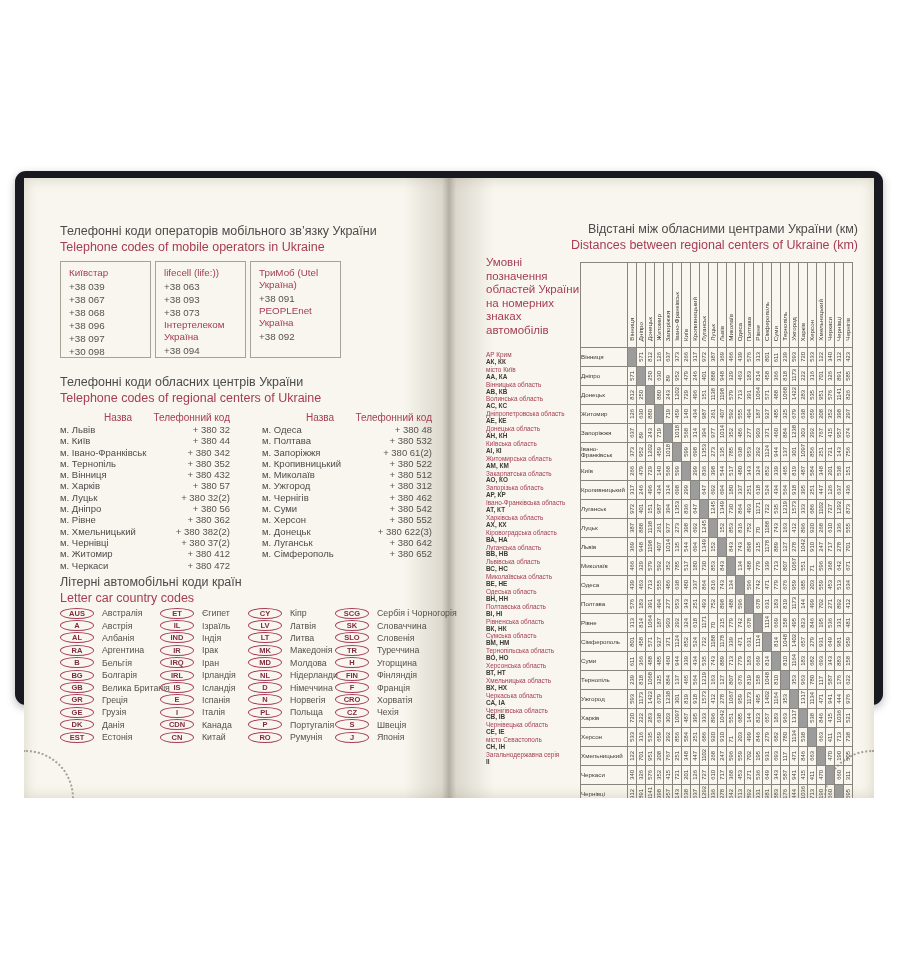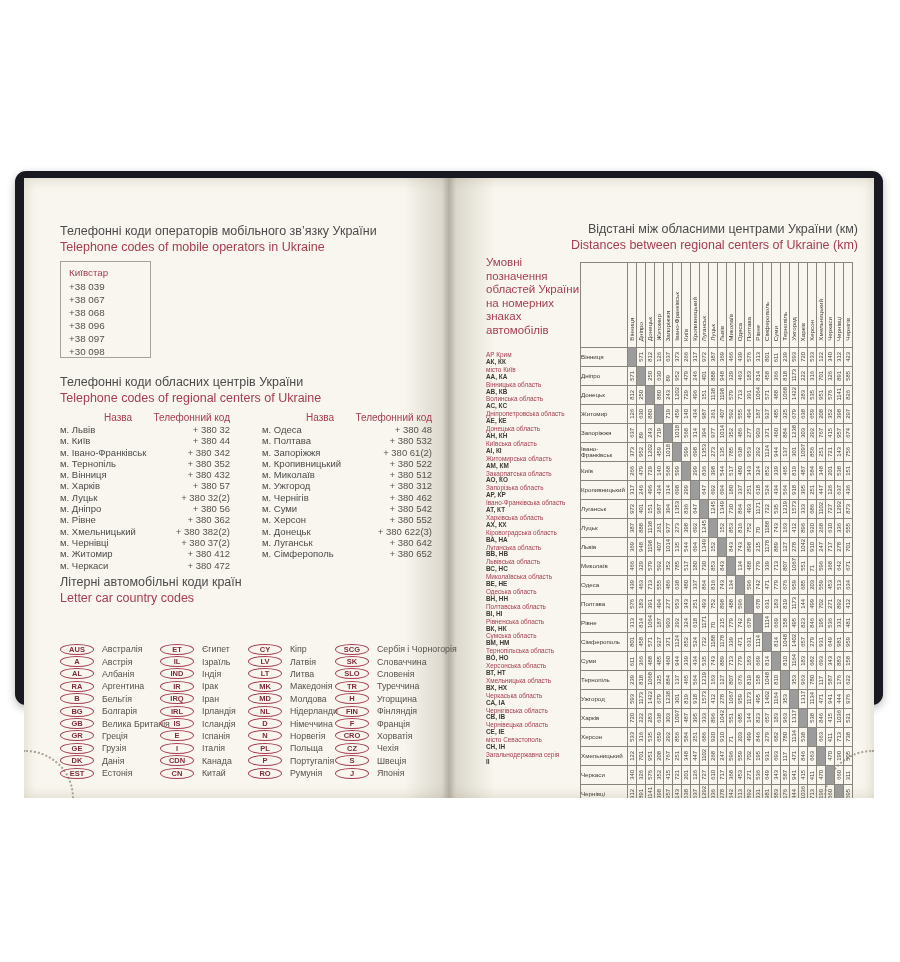--- a/index.html
+++ b/index.html
@@ -26,21 +26,21 @@
   .op-label{color:var(--accent);font-size:9.8px;line-height:12px;margin-bottom:1px;}
   .op-code{color:#55524c;font-size:9.8px;line-height:13px;}
 
   
   .reg-col{position:absolute;width:170px;font-size:9.5px;}
   .reg-head{display:flex;justify-content:space-between;color:var(--accent);font-size:10px;line-height:13px;padding-left:44px;}
   .reg-row{display:flex;justify-content:space-between;line-height:11.3px;color:#4b4b4b;}
   .reg-row .code{color:#55524c;}
 
   
-  .car-col{position:absolute;top:429px;width:100px;margin-top:36px;}
+  .car-col{position:absolute;top:429px;width:100px;}
   .car-row{display:flex;align-items:center;height:12.4px;}
   .car-oval{display:inline-block;width:32px;min-width:32px;height:9px;line-height:9px;border:1px solid var(--accent);
             border-radius:50%;color:#7e2c3e;font-size:7.5px;font-weight:bold;text-align:center;}
   .car-name{margin-left:8px;font-size:8.8px;color:#55524c;white-space:nowrap;}
 
   
   #dist-title-uk{position:absolute;right:16px;top:44px;text-align:right;}
   #dist-title-en{position:absolute;right:16px;top:60px;text-align:right;}
   #legend-heading{position:absolute;left:462px;top:78px;width:100px;color:var(--accent);
                   font-size:11.5px;line-height:13.5px;}
@@ -79,20 +79,35 @@
 
       <div id="operator-boxes">
           <div class="op-box">
             <div class="op-label">Київстар</div>
             <div class="op-code">+38 039</div>
             <div class="op-code">+38 067</div>
             <div class="op-code">+38 068</div>
             <div class="op-code">+38 096</div>
             <div class="op-code">+38 097</div>
             <div class="op-code">+30 098</div>
+          </div>
+          <div class="op-box">
+            <div class="op-label">lifecell (life:))</div>
+            <div class="op-code">+38 063</div>
+            <div class="op-code">+38 093</div>
+            <div class="op-code">+38 073</div>
+            <div class="op-label">Інтертелеком Україна</div>
+            <div class="op-code">+38 094</div>
+            <div class="op-code">+38 089</div>
+          </div>
+          <div class="op-box">
+            <div class="op-label">ТриМоб (Utel Україна)</div>
+            <div class="op-code">+38 091</div>
+            <div class="op-label">PEOPLEnet Україна</div>
+            <div class="op-code">+38 092</div>
           </div>
         </div>
 
       <div class="abs t-uk" style="left:36px;top:197px;">Телефонні коди обласних центрів України</div>
       <div class="abs t-en" style="left:36px;top:213px;">Telephone codes of regional centers of Ukraine</div>
 
       <div class="reg-col" style="left:36px;top:233px;" id="reg-col-1">
         <div class="reg-head">
           <span>Назва</span>
           <span>Телефонний код</span>

